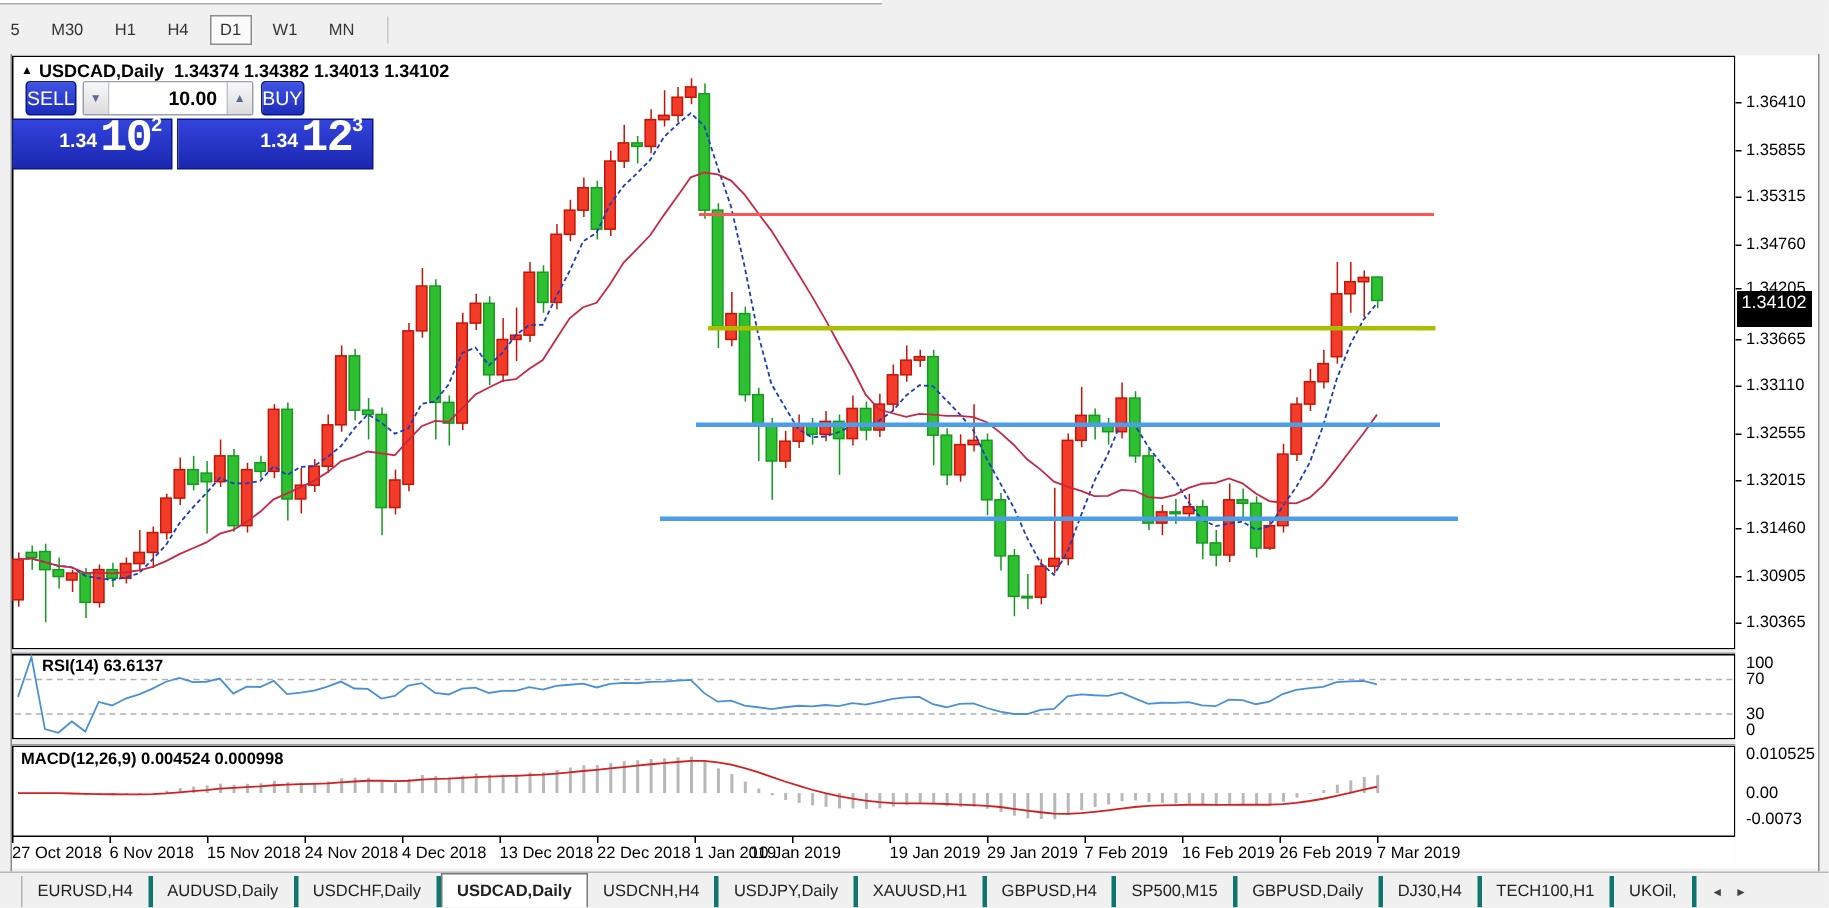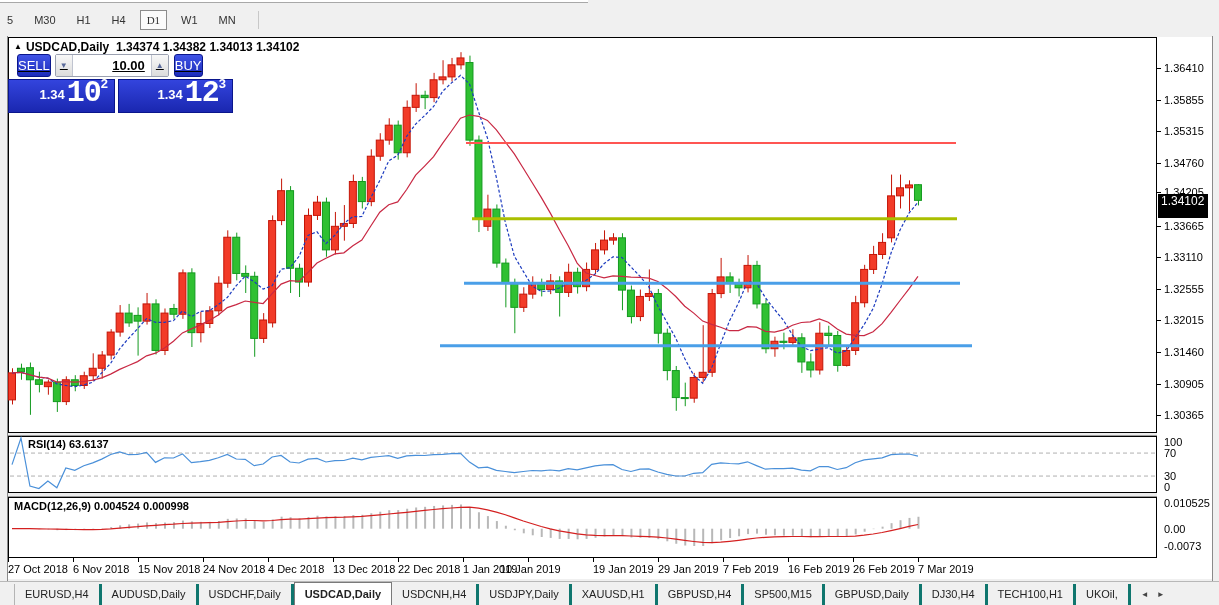--- a/index.html
+++ b/index.html
@@ -4,48 +4,48 @@
 <style>
   * { margin:0; padding:0; box-sizing:border-box; }
   html,body { width:1219px; height:605px; overflow:hidden; background:#f0f0f0;
               font-family:"Liberation Sans","DejaVu Sans",sans-serif; position:relative; }
   .abs { position:absolute; }
 
   
   #top-strip { left:0; top:0; width:588px; height:3px; background:#fff; border-bottom:1px solid #a8a8a8; }
   #toolbar { left:0; top:4px; width:1219px; height:32px; background:#f0f0f0; display:flex; align-items:center; }
   .tf-btn { font-size:11px; color:#333; padding:3px 6px; margin-right:7px; border:1px solid transparent; cursor:default; }
-  .tf-btn.active { background:#fbfbfb; border:1px solid #8c8c8c;font-family:Liberation Serif, serif; }
+  .tf-btn.active { background:#fbfbfb; border:1px solid #8c8c8c; }
   #tf-sep { width:1px; height:18px; background:#c8c8c8; margin-left:8px; }
 
   
   .pane-svg { position:absolute; left:8px; background:#fff; }
   #pane-splitter-1, #pane-splitter-2 { left:8px; width:1149px; background:#ececec; border-bottom:1px solid #9a9a9a; }
   #pane-splitter-1 { top:433px; height:3px; }
   #pane-splitter-2 { top:493px; height:4px; }
 
   #chart-header { left:14px; top:40px; font-size:12px; font-weight:bold; color:#000; z-index:5; }
   #chart-header .arrow { font-size:8px; vertical-align:2px; margin-right:4px; }
   .pane-label { font-size:11px; font-weight:bold; color:#000; z-index:5; }
 
   
   #trade-panel { left:8px; top:52px; width:221px; z-index:6; }
-  #trade-row1 { position:absolute; left:9px; top:2px; width:174px; height:23px; display:flex;text-decoration:underline; }
+  #trade-row1 { position:absolute; left:9px; top:2px; width:174px; height:23px; display:flex; }
   .trade-btn { background:linear-gradient(#4054e6,#1c2cba); border:1px solid #0a168c; border-radius:3px;
                color:#fff; font-size:13px; text-align:center; line-height:21px; cursor:pointer; }
   #sell-btn { width:44px; } #buy-btn { width:46px; margin-left:5px; }
   #vol-spin { display:flex; margin-left:4px; border:1px solid #9aa0b0; background:#fff; border-radius:2px; }
   .spin-btn { width:17px; background:linear-gradient(#f8f8f8,#dcdcdc); color:#5a6a9a; font-size:8px;
               text-align:center; line-height:21px; cursor:pointer; }
   #spin-down { border-right:1px solid #c0c4d0; } #spin-up { border-left:1px solid #c0c4d0; }
   #volume-input { width:78px; border:none; outline:none; font-size:13px; font-weight:bold; text-align:right;
                   padding-right:6px; color:#000; font-family:"Liberation Sans",sans-serif; }
   .quote-box { position:absolute; top:27px; height:34px; background:linear-gradient(#3344dd,#1a27b0);
                border:1px solid #0a168c; color:#fff; cursor:pointer; }
-  #sell-quote { left:0; width:107px; } #buy-quote { left:110px; width:115px; }
+  #sell-quote { left:0; width:107px; } #buy-quote { left:110px; width:131px; }
   .quote-inner { position:absolute; bottom:2px; right:6px; white-space:nowrap; }
   .q-base { font-size:13px; font-weight:bold; vertical-align:2px; margin-right:2px; }
   .q-big  { font-size:30px; font-weight:bold; letter-spacing:-1px;font-family:Liberation Mono, monospace; }
   .q-sup  { font-size:13px; font-weight:bold; vertical-align:13px; }
 
   
   #price-axis { left:1157px; top:37px; width:55px; height:542px; background:#fff; }
   .pa-label { position:absolute; left:7px; font-size:11px; color:#000; white-space:nowrap; }
   .pa-tick  { position:absolute; left:0; width:4px; height:1px; background:#000; }
   #current-price-box { position:absolute; left:1px; width:50px; height:24px; background:#000; color:#fff;

